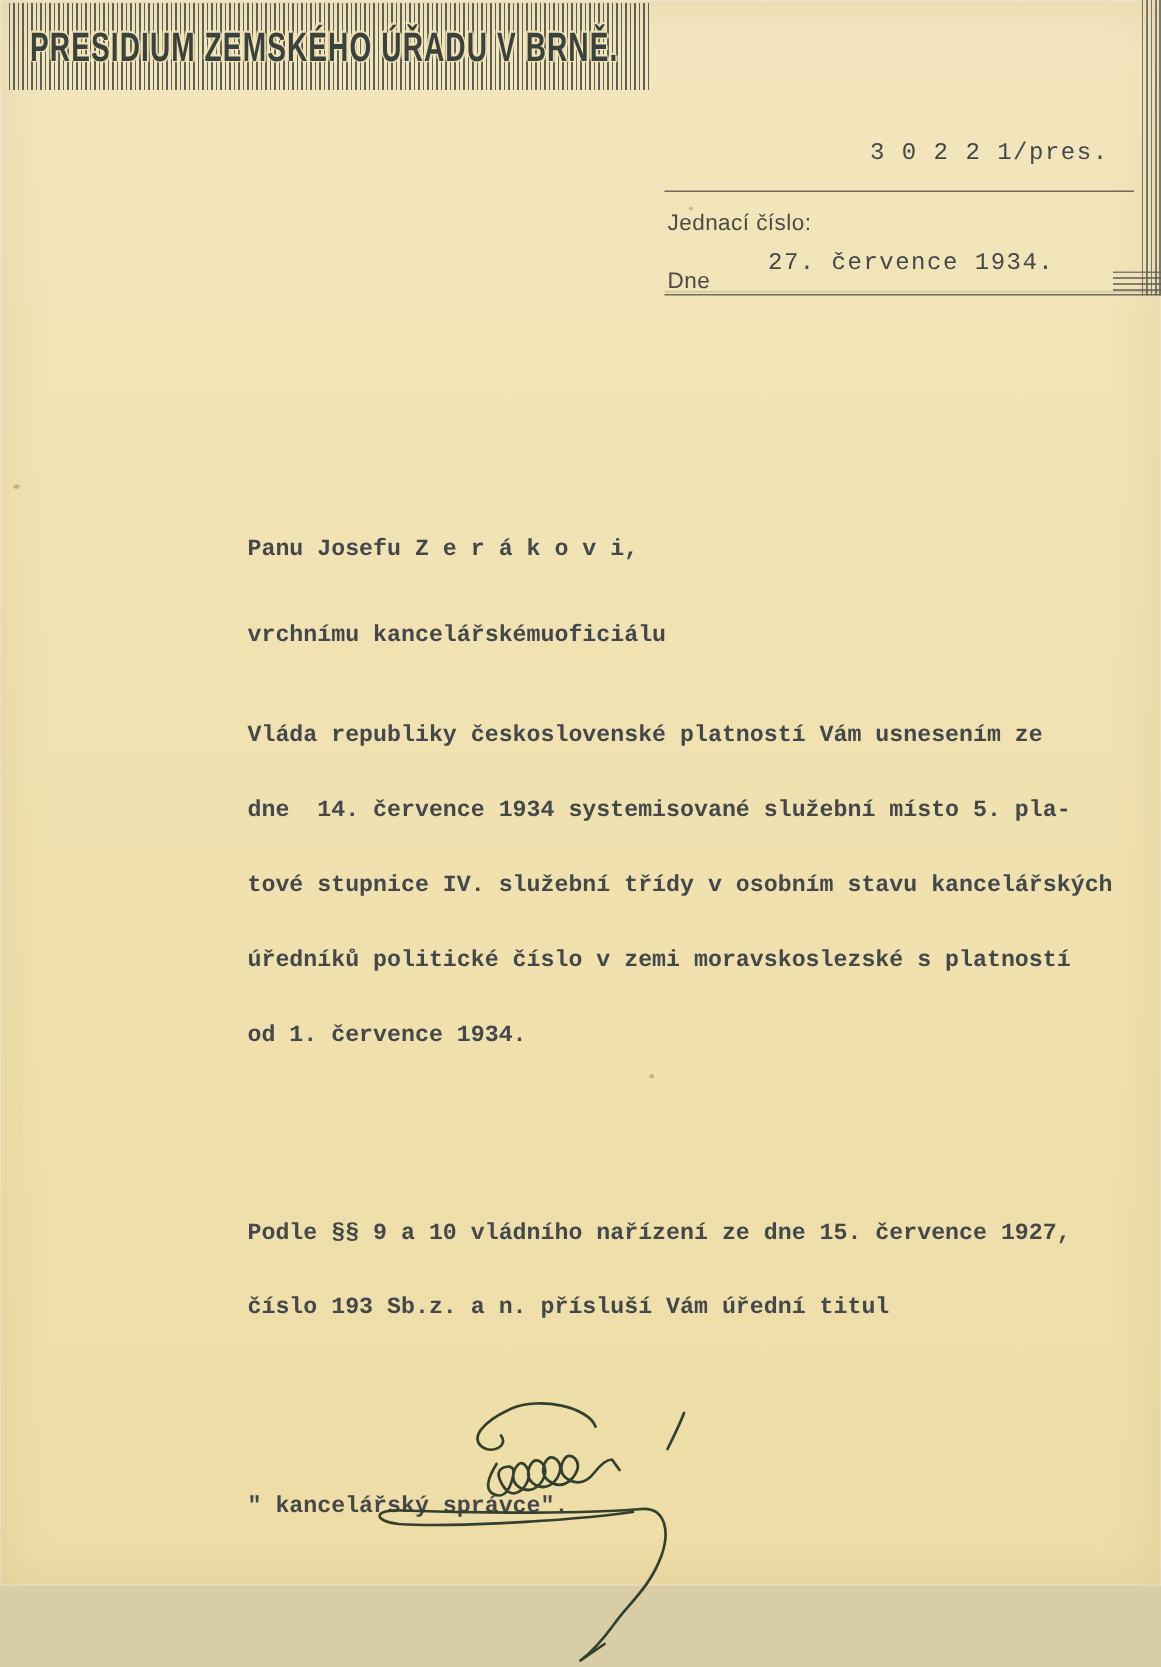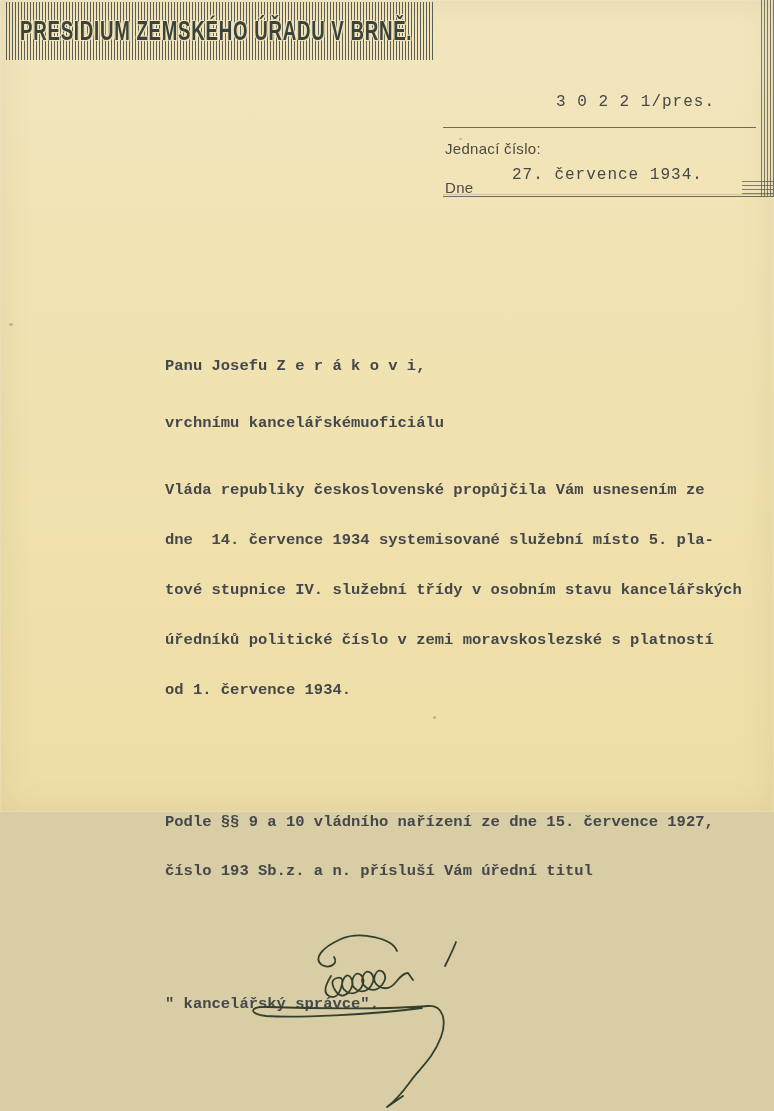--- a/index.html
+++ b/index.html
@@ -2,21 +2,21 @@
 <html><head>
 <meta charset="utf-8">
 <style>
   html,body{margin:0;padding:0;}
   body{
     width:774px;height:1111px;overflow:hidden;
     background:#d8cda4;
     font-family:"Liberation Sans",sans-serif;
   }
   .page{
-    position:relative;width:774px;height:812px;
+    position:relative;width:774px;height:1057px;
     background:linear-gradient(180deg,#f3e6bf 0%,#f1e3b4 30%,#efe0ac 70%,#eeddA6 100%);
     box-shadow:inset 0 0 35px rgba(120,100,50,0.12), inset 0 0 2px rgba(255,255,255,0.8);
   }
   
   .banner{
     position:absolute;left:6px;top:2px;width:428px;height:58px;
     background:repeating-linear-gradient(90deg,
       rgba(72,78,68,0.88) 0px, rgba(72,78,68,0.88) 1px,
       rgba(0,0,0,0) 1px, rgba(0,0,0,0) 3px);
     display:flex;align-items:center;
@@ -75,36 +75,36 @@
 
 <div class="page">
 
   <div class="banner">
     <div class="banner-text">PRESIDIUM ZEMSKÉHO ÚŘADU V BRNĚ.</div>
   </div>
 
   <div class="stripes-right"></div>
   <div class="corner-lines"></div>
 
-  <div class="ref-value typed" style="left:556px;top:93px;">3 0 2 2 1/pres.</div>
+  <div class="ref-value typed" style="left:580px;top:93px;">3 0 2 2 1/pres.</div>
   <div class="form-label" style="left:445px;top:109px;margin-top:31px;">Jednací číslo:</div>
   <div class="rule" style="left:443px;top:127px;width:313px;"></div>
 
   <div class="ref-value typed" style="left:512px;top:166px;">27. července 1934.</div>
   <div class="form-label" style="left:445px;top:179px;">Dne</div>
   <div class="rule rule2" style="left:443px;top:196px;width:331px;"></div>
 
   <div class="recipient typed">
     <div class="tline">Panu Josefu Z e r á k o v i,</div>
     <div class="tline">vrchnímu kancelářskémuoficiálu</div>
   </div>
 
   <div class="letter-body typed">
     <div class="para">
-      <div class="tline">Vláda republiky československé propůjčila Vám usnesením ze</div>
+      <div class="tline">Vláda republiky československé platností Vám usnesením ze</div>
       <div class="tline">dne  14. července 1934 systemisované služební místo 5. pla-</div>
       <div class="tline">tové stupnice IV. služební třídy v osobním stavu kancelářských</div>
       <div class="tline">úředníků politické číslo v zemi moravskoslezské s platností</div>
       <div class="tline">od 1. července 1934.</div>
     </div>
     <div class="para">
       <div class="tline">Podle §§ 9 a 10 vládního nařízení ze dne 15. července 1927,</div>
       <div class="tline">číslo 193 Sb.z. a n. přísluší Vám úřední titul</div>
     </div>
     <div class="para">

